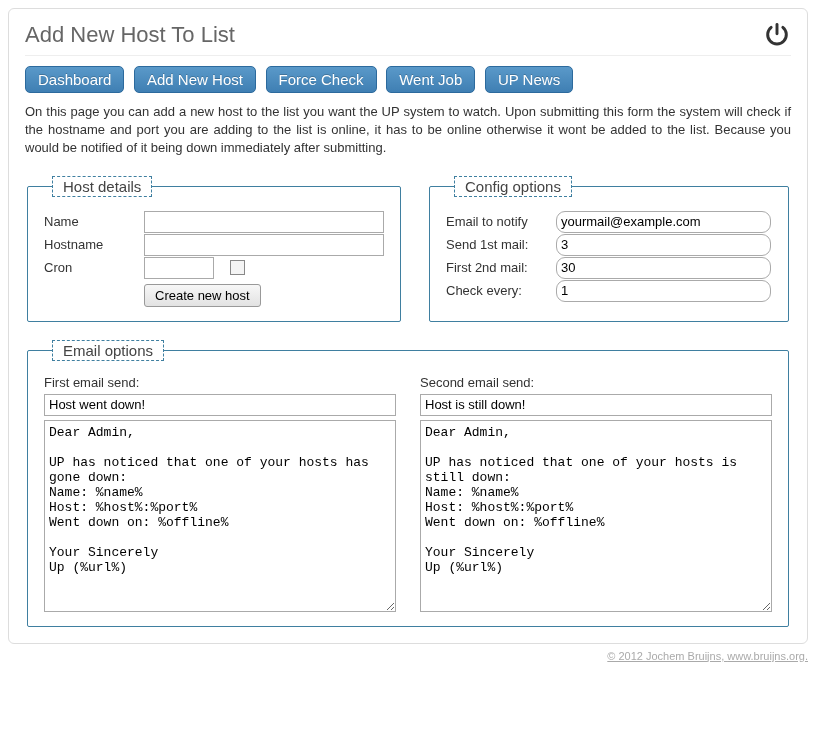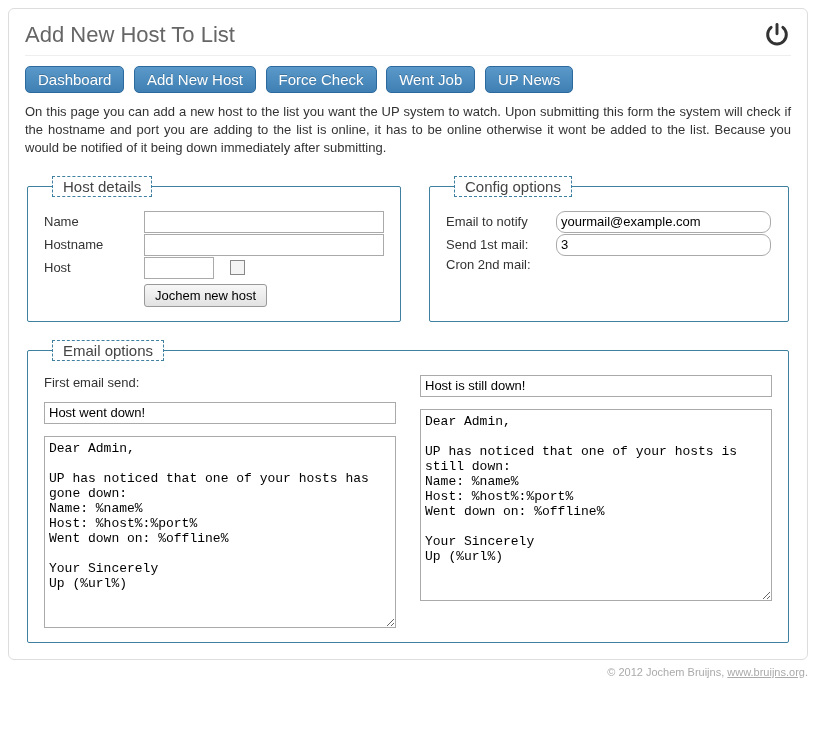--- a/index.html
+++ b/index.html
@@ -118,21 +118,20 @@
     margin-top: 4px;
   }
   .email-cols {
     display: flex;
     gap: 24px;
   }
   .email-col {
     flex: 1;
     display: flex;
     flex-direction: column;
-    gap: 8px;
   }
   .email-col label {
     font-size: 13px;
     margin-bottom: 4px;
   }
   .email-col input[type="text"] {
     width: 100%;
     margin-bottom: 4px;
   }
   textarea {
@@ -142,20 +141,21 @@
     font-size: 13px;
     border: 1px solid #aaa;
     padding: 4px;
     resize: both;
   }
   .footer {
     text-align: right;
     font-size: 11px;
     color: #aaa;
     margin-top: 6px;
+    text-decoration: underline;
   }
   .footer a { color: #aaa; text-decoration: underline; }
 </style>
 </head>
 <body>
 
 <div class="card">
 
   <div class="header">
     <h1 class="title">Add New Host To List</h1>
@@ -180,39 +180,44 @@
       <legend>Host details</legend>
       <div class="form-row">
         <label>Name</label>
         <input type="text" class="w-large" value="" style="">
       </div>
       <div class="form-row">
         <label>Hostname</label>
         <input type="text" class="w-large" value="" style="">
       </div>
       <div class="form-row">
-        <label>Host</label>
+        <label>Cron</label>
         <input type="text" class="w-small" value="" style="">
         <span class="chk"></span>
       </div>
-      <button class="create-btn">Jochem new host</button>
+      <button class="create-btn">Create new host</button>
     </fieldset>
 
     <fieldset>
       <legend>Config options</legend>
       <div class="form-row config">
         <label>Email to notify</label>
         <input type="text" class="w-config" value="yourmail@example.com" style="">
       </div>
       <div class="form-row config">
         <label>Send 1st mail:</label>
         <input type="text" class="w-config" value="3" style="">
       </div>
       <div class="form-row config">
-        <label>Cron 2nd mail:</label>
+        <label>First 2nd mail:</label>
+        <input type="text" class="w-config" value="30" style="">
+      </div>
+      <div class="form-row config">
+        <label>Check every:</label>
+        <input type="text" class="w-config" value="1" style="">
       </div>
     </fieldset>
   </div>
 
   <fieldset>
     <legend>Email options</legend>
     <div class="email-cols">
       <div class="email-col">
         <label>First email send:</label>
         <input type="text" value="Host went down!" style="">
@@ -220,20 +225,21 @@
 
 UP has noticed that one of your hosts has gone down:
 Name: %name%
 Host: %host%:%port%
 Went down on: %offline%
 
 Your Sincerely
 Up (%url%)</textarea>
       </div>
       <div class="email-col">
+        <label>Second email send:</label>
         <input type="text" value="Host is still down!" style="">
         <textarea style="">Dear Admin,
 
 UP has noticed that one of your hosts is still down:
 Name: %name%
 Host: %host%:%port%
 Went down on: %offline%
 
 Your Sincerely
 Up (%url%)</textarea>

